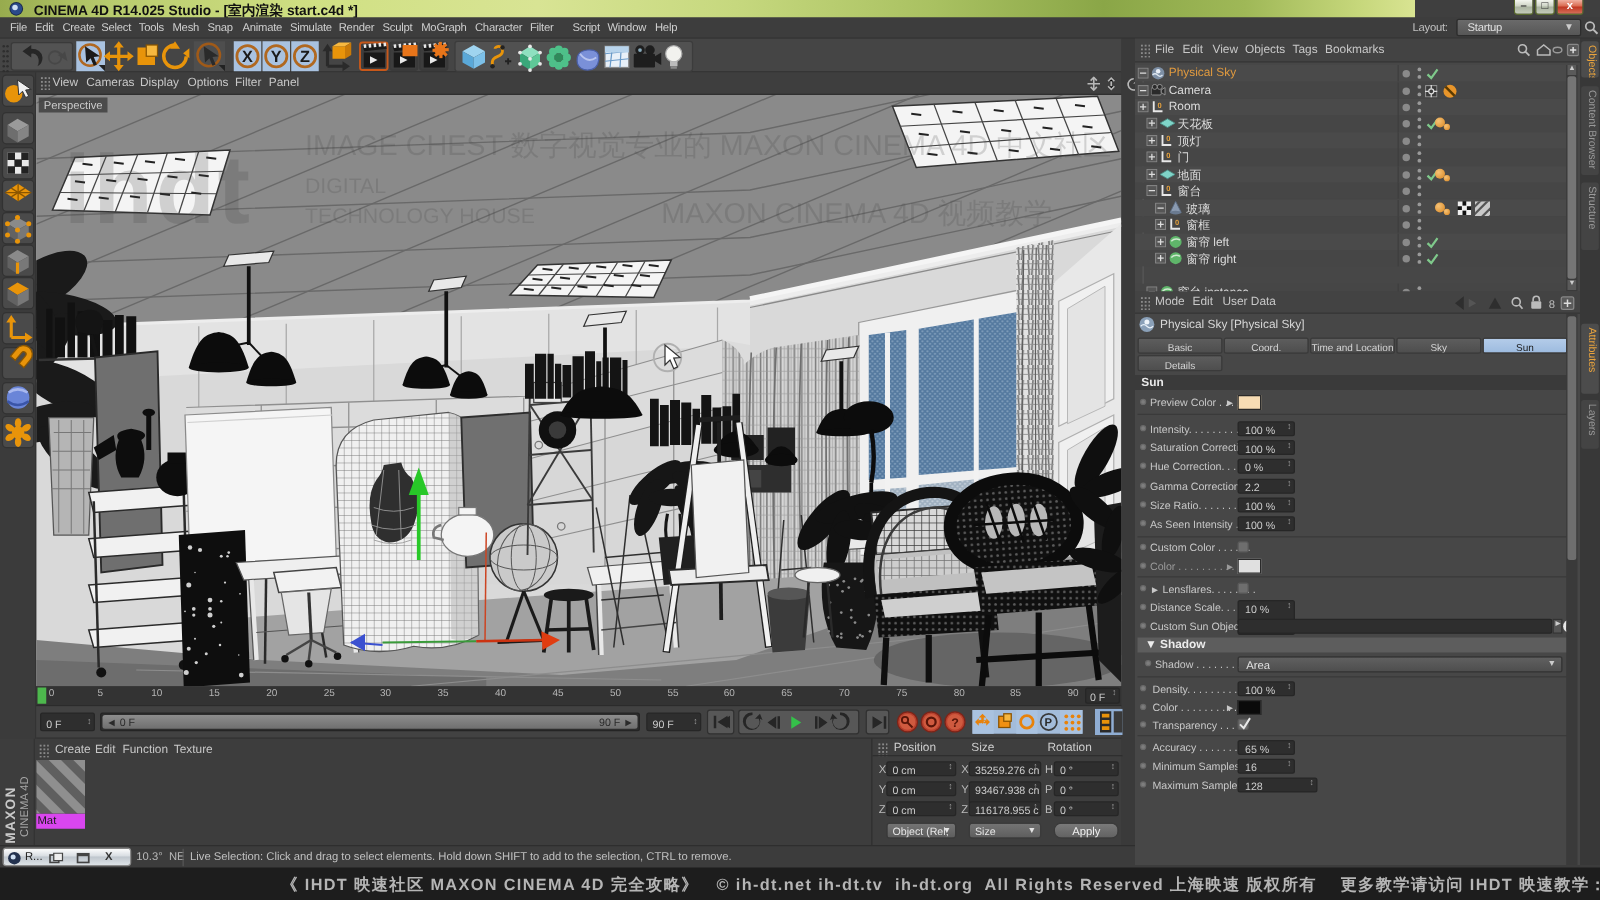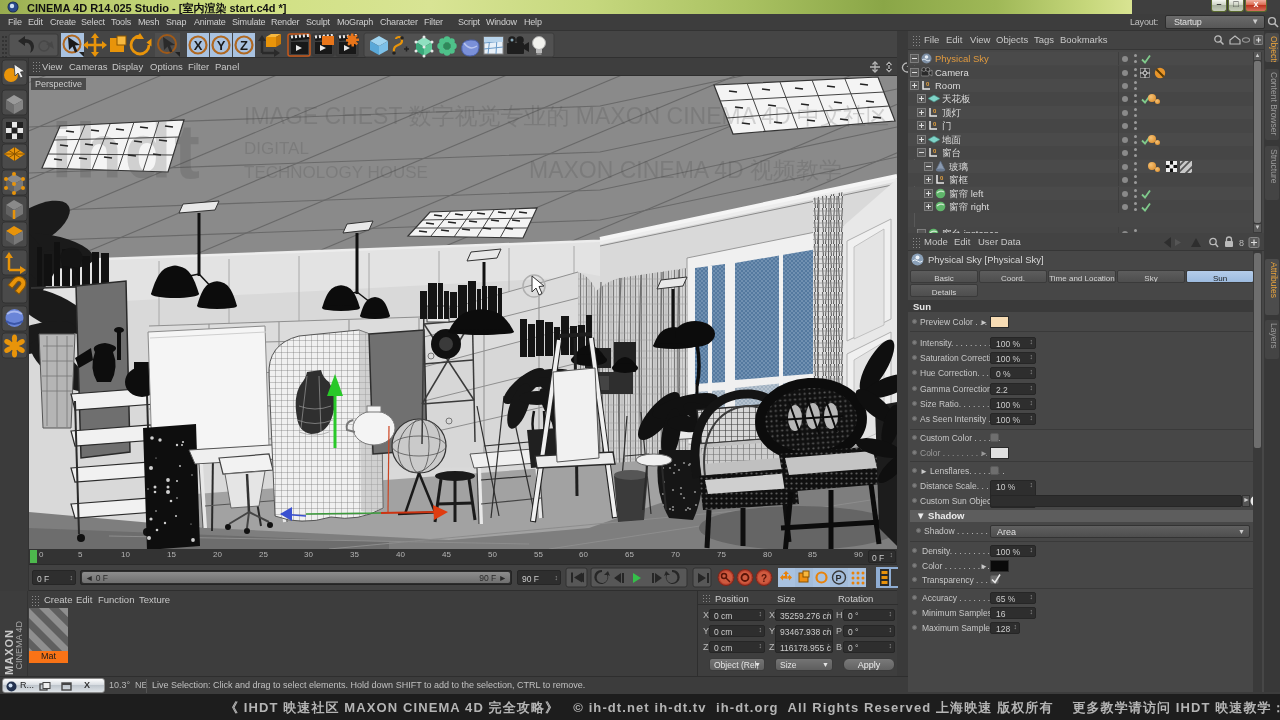--- a/index.html
+++ b/index.html
@@ -1078,21 +1078,21 @@
  <span class="tx" style="left:139px;top:3px;font-size:9.5px;color:#c8c8c8">Texture</span>
  <svg class="abs" style="left:29px;top:17px" width="39" height="43">
         <defs>
           <pattern id="diag" width="14" height="14" patternUnits="userSpaceOnUse" patternTransform="rotate(-45)">
             <rect width="14" height="14" fill="#8f8f8f"></rect>
             <rect width="7" height="14" fill="#5f5f5f"></rect>
           </pattern>
         </defs>
         <rect width="39" height="43" fill="url(#diag)"></rect>
       </svg>
- <div class="abs" style="left:29px;top:60px;width:39px;height:12px;background:#f97316;color:#1a1a1a;font-size:9px;padding-left:12px">Mat</div>
+ <div class="abs" style="left:29px;top:60px;width:39px;height:12px;background:#d946ef;color:#1a1a1a;font-size:9px;padding-left:1px">Mat</div>
 </div>
 
 <div id="coordpanel" class="abs">
  <span class="grip" style="left:4px;top:3px"></span>
  <span class="tx" style="left:17px;top:2px;font-size:9.5px;color:#cfcfcf">Position</span>
  <span class="tx" style="left:79px;top:2px;font-size:9.5px;color:#cfcfcf">Size</span>
  <span class="tx" style="left:140px;top:2px;font-size:9.5px;color:#cfcfcf">Rotation</span>
  <div class="abs" style="left:0;top:13px;width:200px;height:1px;background:#2e2e2e"></div>
  <span class="tx" style="left:5px;top:19px;font-size:9px;color:#bbb">X</span>
  <div class="inbox" style="left:11px;top:18px;width:56px;height:12px;padding:1px 0 0 4px">0 cm<span class="stp">↕</span></div>
@@ -1558,21 +1558,21 @@
       <div class="inbox" style="left:82px;top:0px;width:46px;height:12px;padding:1px 0 0 5px">65 %<span class="stp">↕</span></div>
     </div>
 <div class="arow" style="left:908px;top:607px;width:356px;height:14px">
       <div class="pdot" style="left:4px;top:3px"></div>
       <span class="tx" style="left:14px;top:1px;color:#c8c8c8">Minimum Samples</span>
       <div class="inbox" style="left:82px;top:0px;width:46px;height:12px;padding:1px 0 0 5px">16<span class="stp">↕</span></div>
     </div>
 <div class="arow" style="left:908px;top:622px;width:356px;height:14px">
       <div class="pdot" style="left:4px;top:3px"></div>
       <span class="tx" style="left:14px;top:1px;color:#c8c8c8">Maximum Samples</span>
-      <div class="inbox" style="left:82px;top:0px;width:30px;height:12px;padding:1px 0 0 5px">128<span class="stp">↕</span></div>
+      <div class="inbox" style="left:82px;top:0px;width:64px;height:12px;padding:1px 0 0 5px">128<span class="stp">↕</span></div>
     </div>
 <div class="abs" style="left:1253px;top:251px;width:9px;height:441px;background:#3a3a3a">
       <div style="position:absolute;left:1px;top:2px;width:7px;height:195px;background:#6e6e6e;border-radius:2px"></div>
     </div>
 <div id="rtabs" class="abs"></div>
 <div class="vtab act" style="top:33px;height:29px">Objects</div>
 <div class="vtab" style="top:69px;height:71px">Content Browser</div>
 <div class="vtab" style="top:146px;height:54px">Structure</div>
 <div class="vtab act" style="top:259px;height:56px">Attributes</div>
 <div class="vtab" style="top:320px;height:39px">Layers</div>

